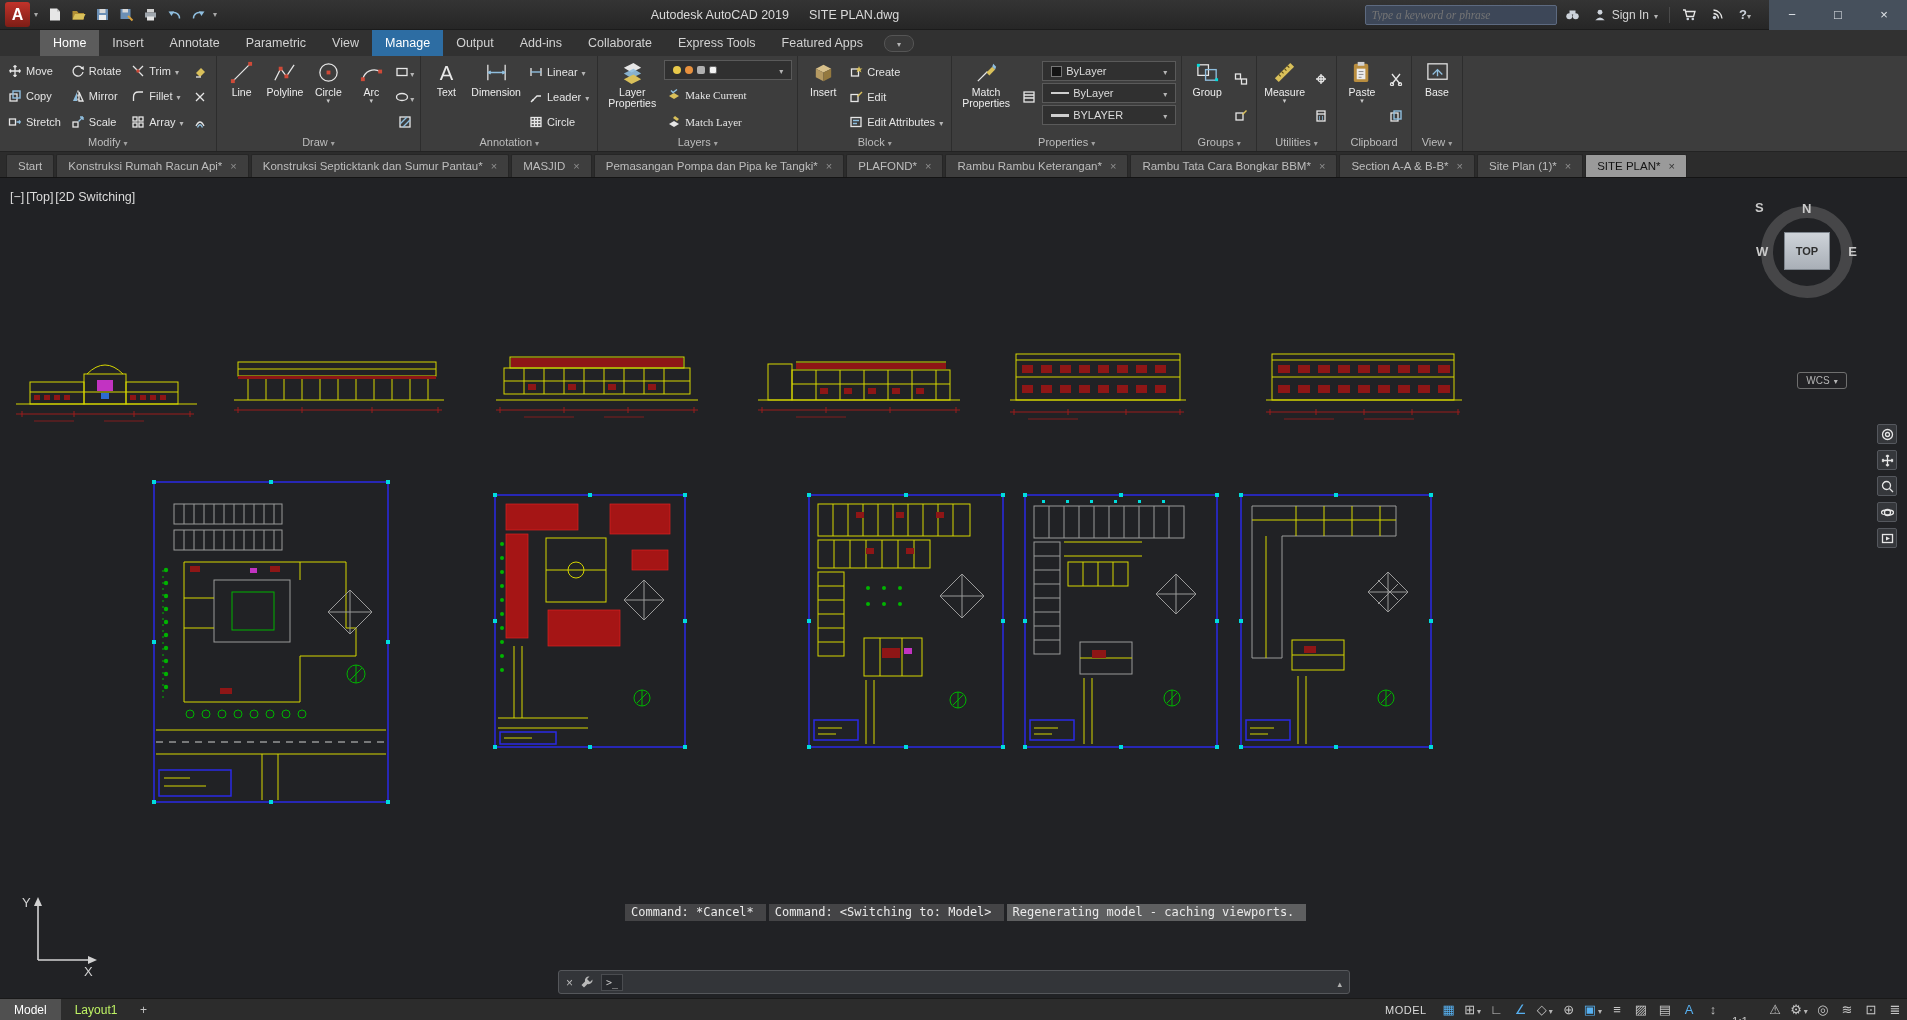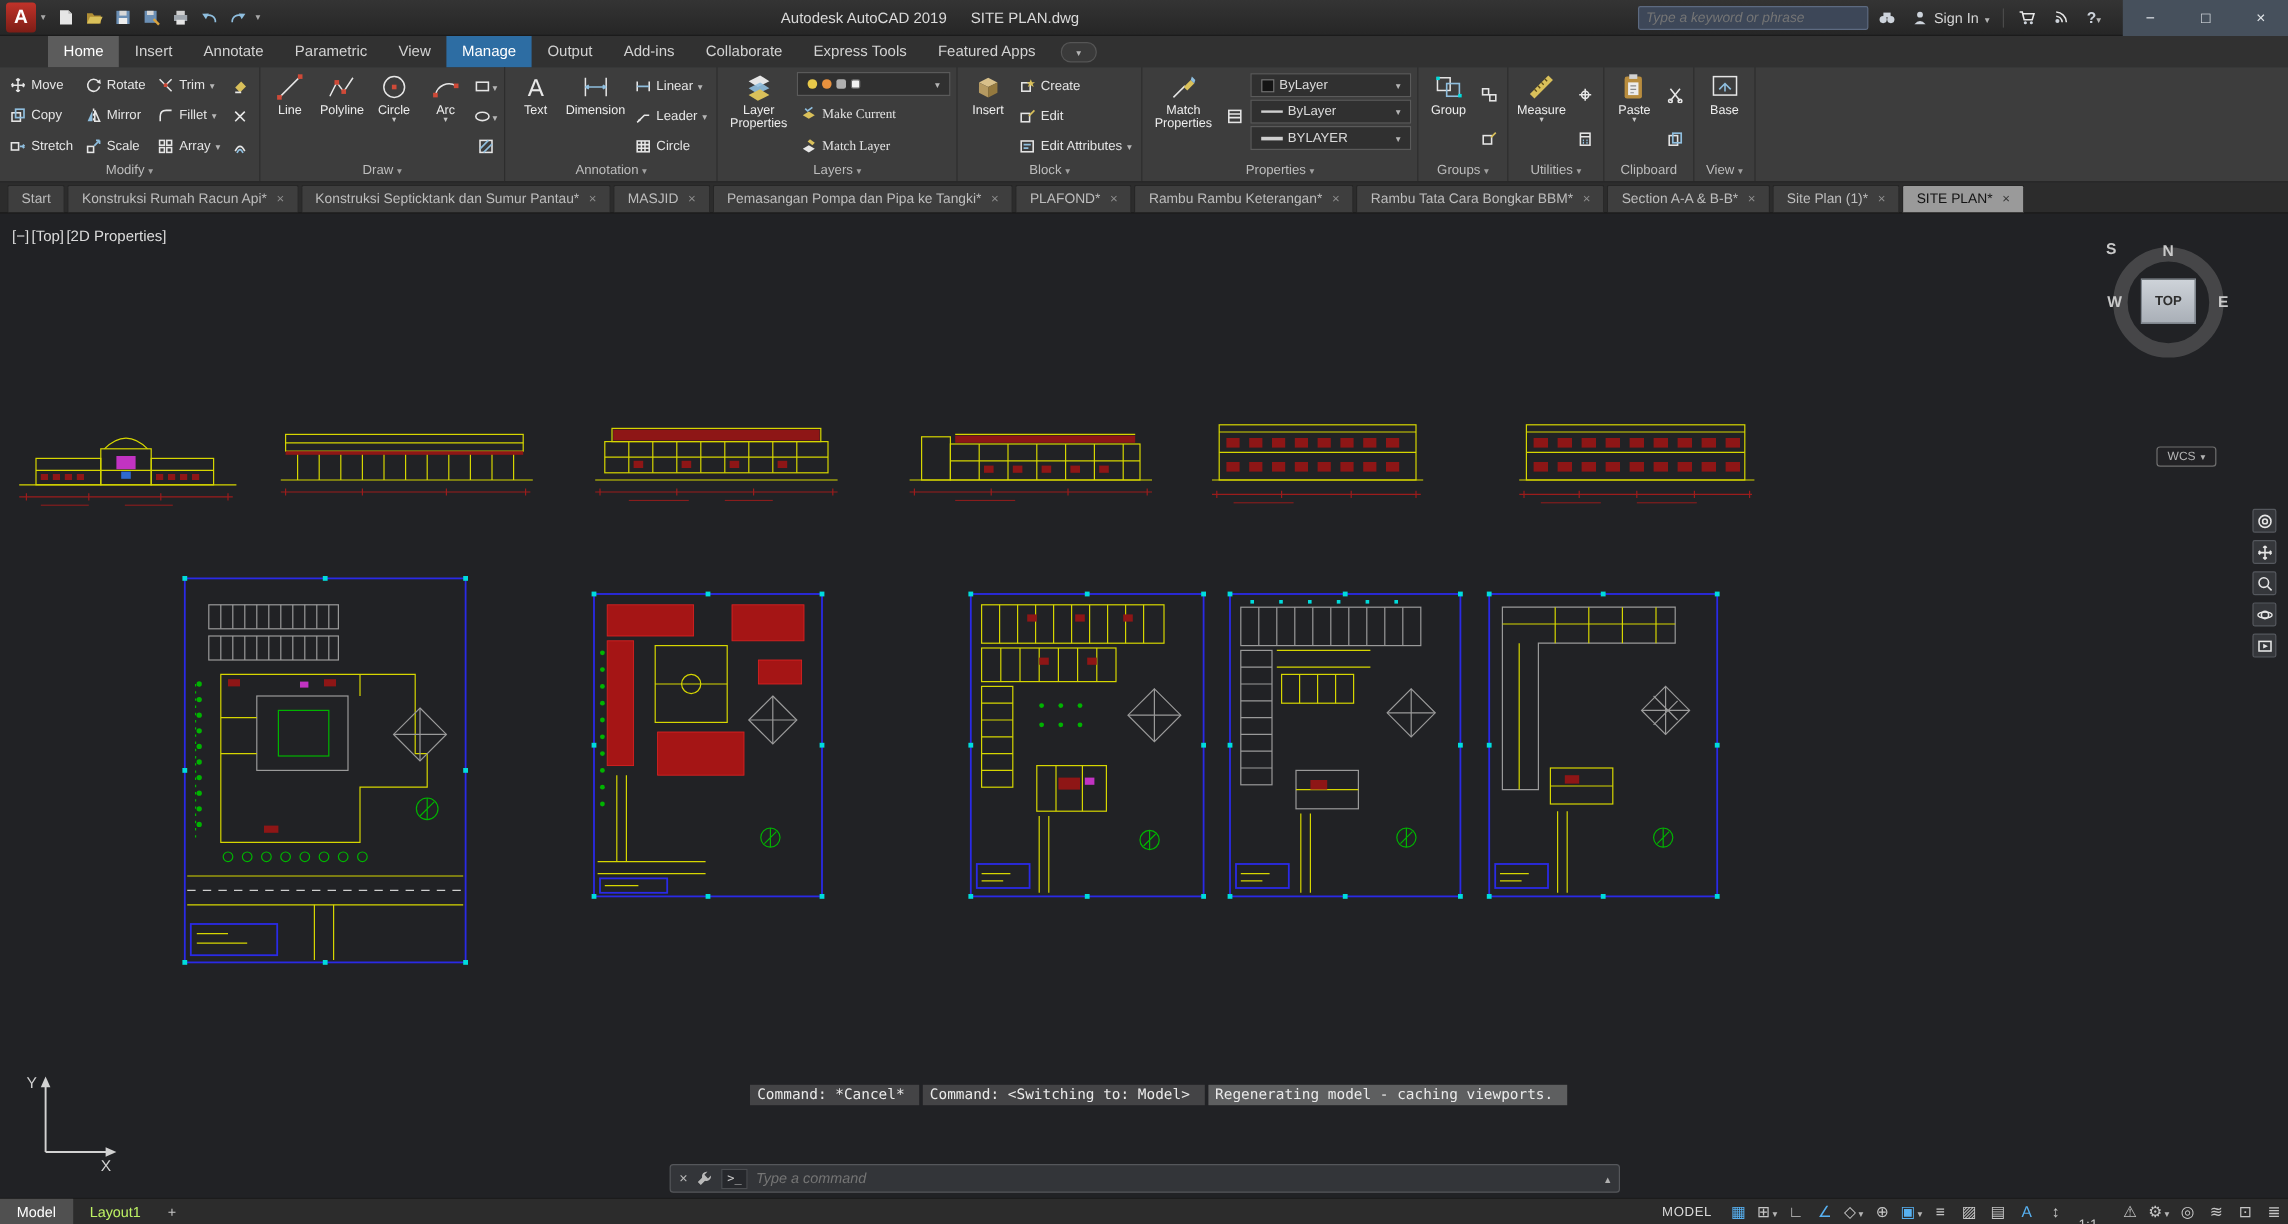--- a/index.html
+++ b/index.html
@@ -9,21 +9,21 @@
   
   .titlebar{position:relative;height:30px;background:linear-gradient(#343434,#262626);display:flex;align-items:center;font-size:12px;border-bottom:1px solid #1b1b1b;}
   .acad-logo{width:25px;height:25px;margin:2px 2px 2px 5px;border-radius:3px;background:linear-gradient(#c1332a,#7d1d16);color:#fff;font-weight:bold;font-size:16px;display:flex;align-items:center;justify-content:center;}
   .logo-caret{font-size:8px;color:#a8a8a8;margin:0 5px 0 2px;}
   .qat{display:flex;align-items:center;gap:1px;}
   .qbtn{width:23px;height:22px;display:flex;align-items:center;justify-content:center;border-radius:2px;}
   .qbtn svg{width:15px;height:15px;}
   .tb-title{position:absolute;left:545px;width:460px;top:8px;display:flex;justify-content:center;gap:20px;font-size:12.5px;color:#dadada;white-space:nowrap;}
   .infocenter{margin-left:auto;display:flex;align-items:center;height:100%;gap:4px;}
   .search{width:192px;height:20px;background:#3d4758;border:1px solid #5d6a80;border-radius:2px;display:flex;align-items:center;padding:0 6px;}
-  .search input{flex:1;background:transparent;border:none;outline:none;color:#cfd6e0;font-style:italic;font-size:11.5px;font-family:Liberation Sans, sans-serif;width:100%;}
+  .search input{flex:1;background:transparent;border:none;outline:none;color:#cfd6e0;font-style:italic;font-size:11.5px;font-family:Liberation Serif, serif;width:100%;}
   .icbtn{width:24px;height:22px;display:flex;align-items:center;justify-content:center;}
   .icbtn svg{width:15px;height:15px;}
   .signin{display:flex;align-items:center;gap:5px;color:#d5d5d5;padding:0 4px;}
   .vsep{width:1px;height:16px;background:#4a4a4a;margin:0 3px;}
   .helpq{font-size:13px;color:#cdd3db;font-weight:bold;}
   .winbtns{display:flex;height:30px;margin-left:8px;background:#46505c;}
   .wbtn{width:46px;display:flex;align-items:center;justify-content:center;font-size:13px;color:#e2e6ea;}
 
   
   .tabrow{height:26px;background:#313131;display:flex;align-items:stretch;padding-left:40px;font-size:12.5px;}
@@ -716,21 +716,21 @@
         <span>SITE PLAN*</span>
         <span class="fx"></span>
       </div>
   </div>
 
   <div class="canvas">
 
     <div class="vplabel">
       <span>[−]</span>
       <span>[Top]</span>
-      <span>[2D Properties]</span>
+      <span>[2D Switching]</span>
     </div>
 
     <div class="viewcube">
       <div class="vc-ring"></div>
       <span class="vc-l vc-n">N</span>
       <span class="vc-l vc-w">W</span>
       <span class="vc-l vc-e">E</span>
       <span class="vc-l vc-s">S</span>
       <div class="vc-face">TOP</div>
     </div>
@@ -1199,21 +1199,20 @@
       <div class="hline">Command:  &lt;Switching to: Model&gt;</div>
       <div class="hline hl2">Regenerating model - caching viewports.</div>
     </div>
 
     <div class="cmdbar">
       <span class="cmdx"></span>
       <svg width="14" height="14" viewBox="0 0 14 14">
           <path fill="#b9b9b9" d="M9.5 1.5 A4 4 0 0 0 5 6.5 L1.5 10 L4 12.5 L7.5 9 A4 4 0 0 0 12.5 4.5 L10 7 L7 4 Z"></path>
         </svg>
       <span class="prompt"></span>
-      <input class="cmdinput" placeholder="Type a command" style="">
       <span class="cmdup"></span>
     </div>
 
   </div>
 
   <div class="bottombar">
     <div class="mtab active">Model</div>
     <div class="mtab">Layout1</div>
     <div class="addlayout">+</div>
     <div class="sspacer"></div>

